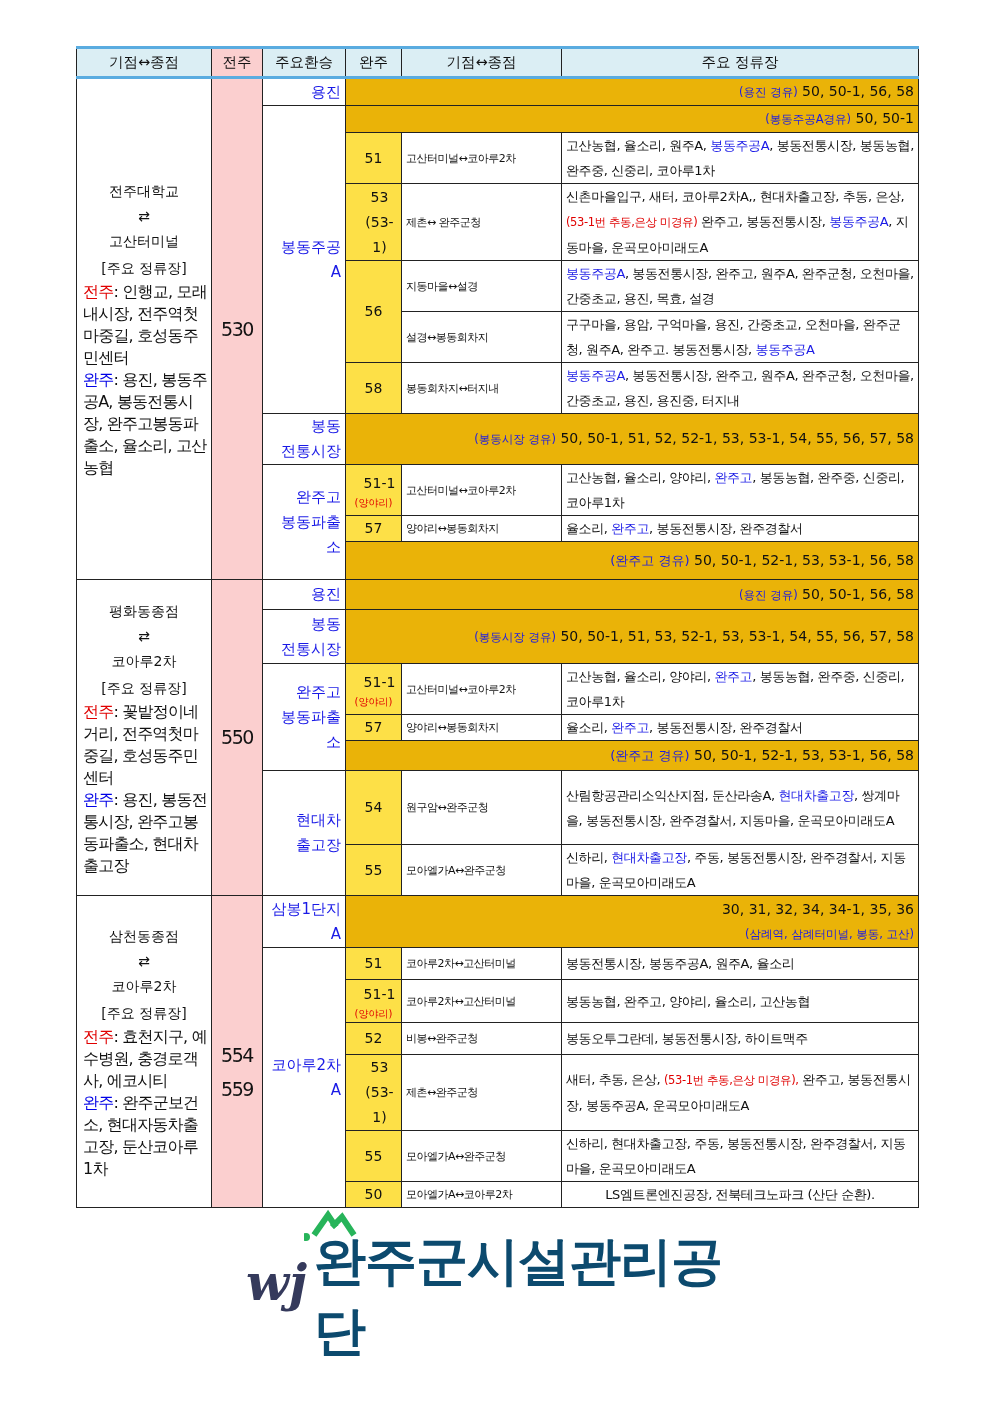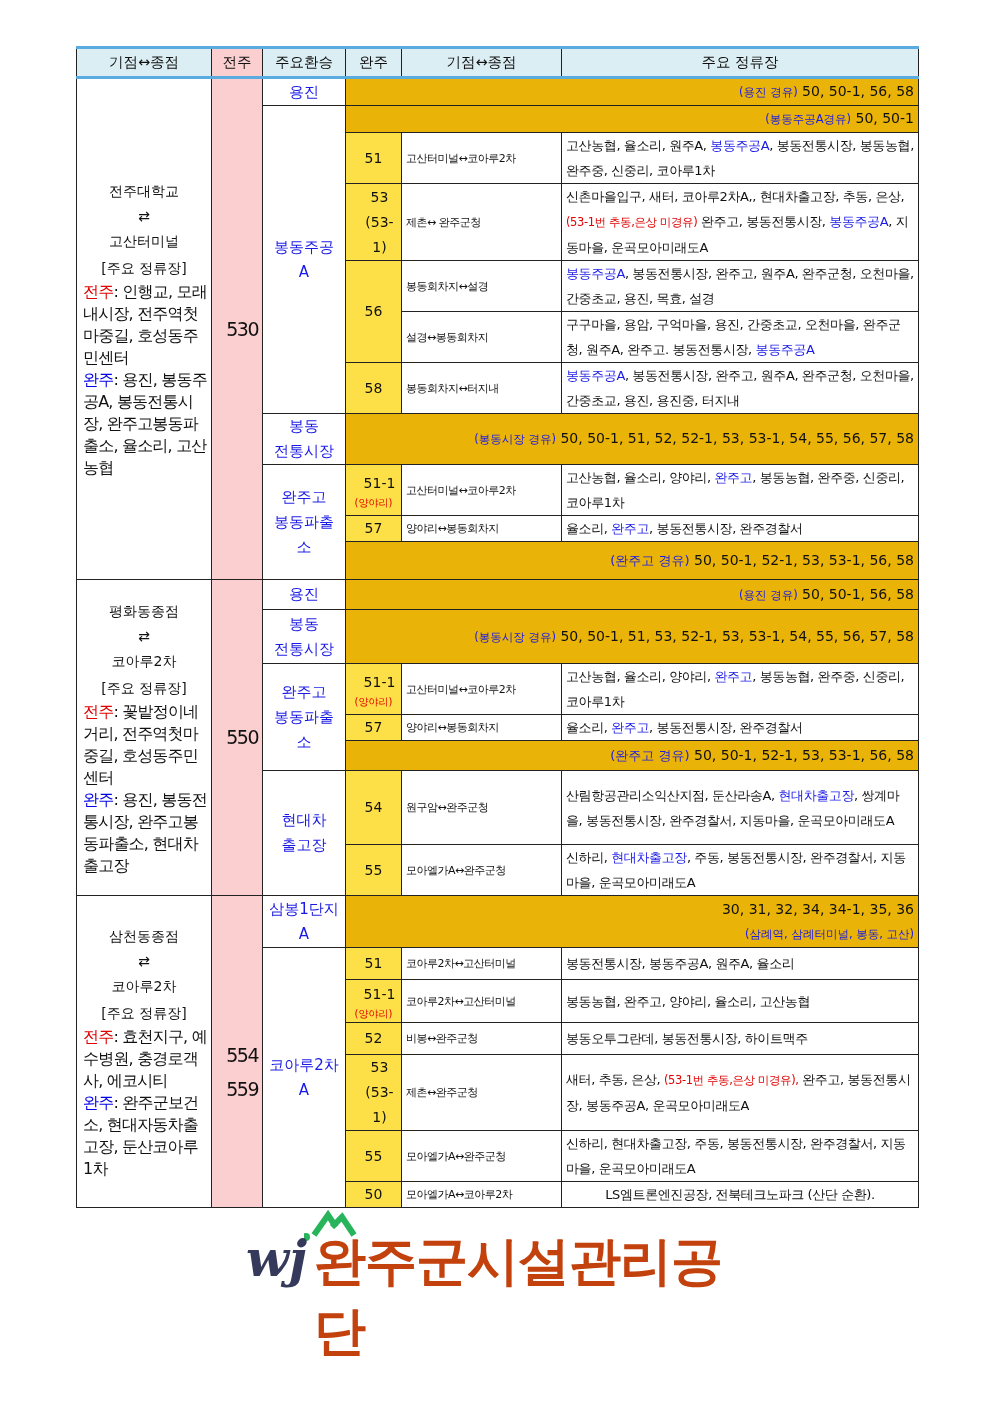--- a/index.html
+++ b/index.html
@@ -7,34 +7,34 @@
   table.bus{position:absolute;left:76px;top:46px;width:842px;border-collapse:collapse;table-layout:fixed;font-size:13.5px;}
   table.bus td,table.bus th{border:1px solid #222;padding:0 4px;vertical-align:middle;line-height:25px;overflow:hidden;}
   table.bus thead th{background:#dbeef4;font-weight:normal;height:27px;font-size:14.5px;border-top:3px solid #5aace0;border-bottom:3px solid #5aace0;text-align:center;}
   table.bus thead th.jj{background:#fbcfcf;}
   table.bus thead th.wj{background:#dbeef4;}
   .route-col{text-align:center;font-size:14px;line-height:26px;}
   .route-col .stops-hdr{margin-top:2px;}
   .route-col .stops{text-align:left;font-size:16px;line-height:22px;letter-spacing:-0.8px;padding-left:2px;}
   .red{color:#e00000;}
   .blue{color:#0000e6;}
-  .jjnum{background:#fbcfcf;text-align:right;font-size:19px;letter-spacing:-1.5px;}
-  .transfer{text-align:center;color:#1a1ae6;font-size:15px;line-height:26px;margin-left:12px;}
+  .jjnum{background:#fbcfcf;text-align:center;font-size:19px;letter-spacing:-1.5px;}
+  .transfer{text-align:right;color:#1a1ae6;font-size:15px;line-height:26px;margin-left:12px;}
   .wide{background:#eab308;text-align:right;font-size:14px;}
   .wide .via{color:#1a1ae6;font-size:11.5px;}
   .wnum{background:#fde047;text-align:center;font-size:14px;line-height:22px;}
   .wnum .sub{color:#e00000;font-size:10px;display:block;line-height:14px;}
   .wnum .paren{display:block;margin-left:12px;}
   .se{font-size:11px;letter-spacing:-0.5px;}
   .stopcell{font-size:13px;letter-spacing:-0.4px;line-height:24px;padding-left:6px;}
   .stopcell .b{color:#1a1ae6;}
   .stopcell .r{color:#e00000;font-size:11.5px;}
   .logo{position:absolute;left:246px;top:1205px;width:500px;height:100px;}
-  .logo-text{position:absolute;left:68px;top:22px;font-size:52px;font-weight:bold;color:#c2410c;letter-spacing:-1px;font-family:"DejaVu Sans",sans-serif;}
-  .logo-w{position:absolute;left:0;top:24px;font-size:50px;font-style:italic;font-weight:bold;color:#353a5c;font-family:"DejaVu Serif",serif;}
+  .logo-text{position:absolute;left:68px;top:22px;font-size:52px;font-weight:bold;color:#0c4a6e;letter-spacing:-1px;font-family:"DejaVu Sans",sans-serif;}
+  .logo-w{position:absolute;left:0;top:48px;font-size:50px;font-style:italic;font-weight:bold;color:#353a5c;font-family:"DejaVu Serif",serif;}
 </style>
 </head>
 <body>
 
 <table class="bus">
   <colgroup>
     <col style="width:135px">
       <col style="width:51px">
       <col style="width:83px">
       <col style="width:56px">
@@ -77,21 +77,21 @@
     <tr style="height:74px">
       <td class="wnum">
           <span class="paren">53</span>
           <span class="paren">(53-1)</span>
         </td>
       <td class="se">제촌↔ 완주군청</td>
       <td class="stopcell"><span>신촌마을입구, 새터, 코아루2차A,, 현대차출고장, 추동, 은상,</span><span class="r">(53-1번 추동,은상 미경유)</span><span> 완주고, 봉동전통시장, </span><span class="b">봉동주공A</span><span>, 지동마을, 운곡모아미래도A</span></td>
     </tr>
     <tr style="height:48px">
       <td rowspan="2" class="wnum">56</td>
-      <td class="se">봉동회차지↔설경</td>
+      <td class="se">지동마을↔설경</td>
       <td class="stopcell"><span class="b">봉동주공A</span><span>, 봉동전통시장, 완주고, 원주A, 완주군청, 오천마을, 간중초교, 용진, 목효, 설경</span></td>
     </tr>
     <tr style="height:48px">
       <td class="se">설경↔봉동회차지</td>
       <td class="stopcell"><span>구구마을, 용암, 구억마을, 용진, 간중초교, 오천마을, 완주군청, 원주A, 완주고. 봉동전통시장, </span><span class="b">봉동주공A</span></td>
     </tr>
     <tr style="height:48px">
       <td class="wnum">58</td>
       <td class="se">봉동회차지↔터지내</td>
       <td class="stopcell"><span class="b">봉동주공A</span><span>, 봉동전통시장, 완주고, 원주A, 완주군청, 오천마을, 간중초교, 용진, 용진중, 터지내</span></td>

